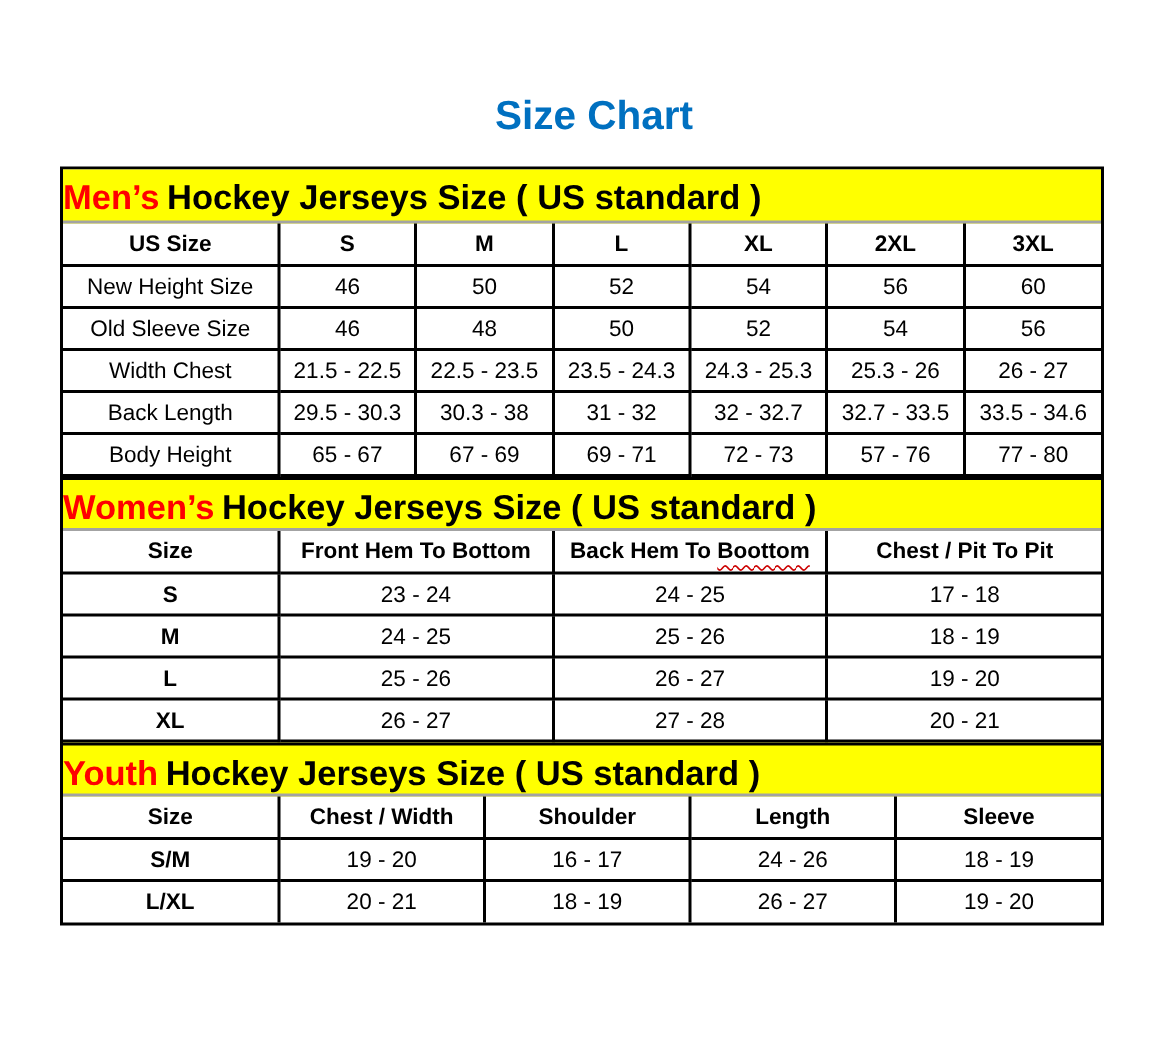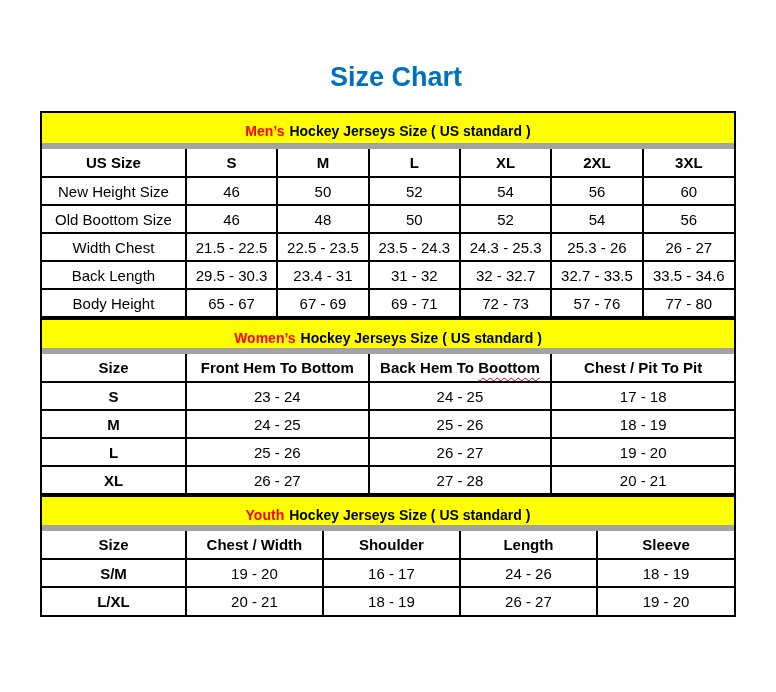--- a/index.html
+++ b/index.html
@@ -20,26 +20,25 @@
     color: var(--title_blue, #0070C0);
     padding-left: 16px;
   }
   .chart-wrap {
     width: 696px;
     margin: 0 auto;
     border: 2px solid #000;
   }
   .section-header {
     background: var(--section_header_bg, #FFFF00);
-    text-align: center;
     font-weight: bold;
-    font-size: 14px;
+    font-size: 23px;
     height: 36px;
     line-height: 36px;
-    border-bottom: 6px solid #a3a3a3;
+    border-bottom: 2px solid #a3a3a3;
     white-space: nowrap;
   }
   .section + .section .section-header { border-top: 2px solid #000; }
   .section-accent {
     color: var(--section_accent_red, #FF0000);
     margin-right: 5px;
   }
   table {
     width: 100%;
     border-collapse: collapse;
@@ -95,41 +94,41 @@
           <tr>
             <td>New Height Size</td>
             <td>46</td>
             <td>50</td>
             <td>52</td>
             <td>54</td>
             <td>56</td>
             <td>60</td>
           </tr>
           <tr>
-            <td>Old Boottom Size</td>
+            <td>Old Sleeve Size</td>
             <td>46</td>
             <td>48</td>
             <td>50</td>
             <td>52</td>
             <td>54</td>
             <td>56</td>
           </tr>
           <tr>
             <td>Width Chest</td>
             <td>21.5 - 22.5</td>
             <td>22.5 - 23.5</td>
             <td>23.5 - 24.3</td>
             <td>24.3 - 25.3</td>
             <td>25.3 - 26</td>
             <td>26 - 27</td>
           </tr>
           <tr>
             <td>Back Length</td>
             <td>29.5 - 30.3</td>
-            <td>23.4 - 31</td>
+            <td>30.3 - 38</td>
             <td>31 - 32</td>
             <td>32 - 32.7</td>
             <td>32.7 - 33.5</td>
             <td>33.5 - 34.6</td>
           </tr>
           <tr>
             <td>Body Height</td>
             <td>65 - 67</td>
             <td>67 - 69</td>
             <td>69 - 71</td>

